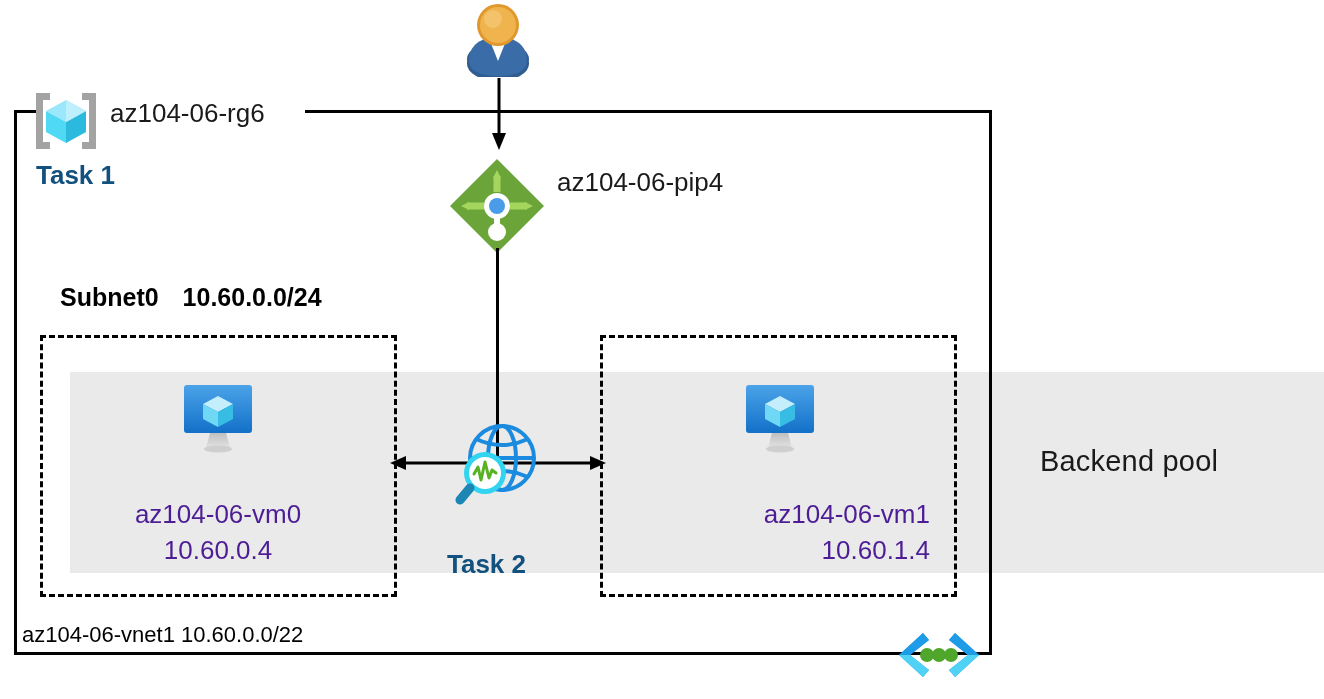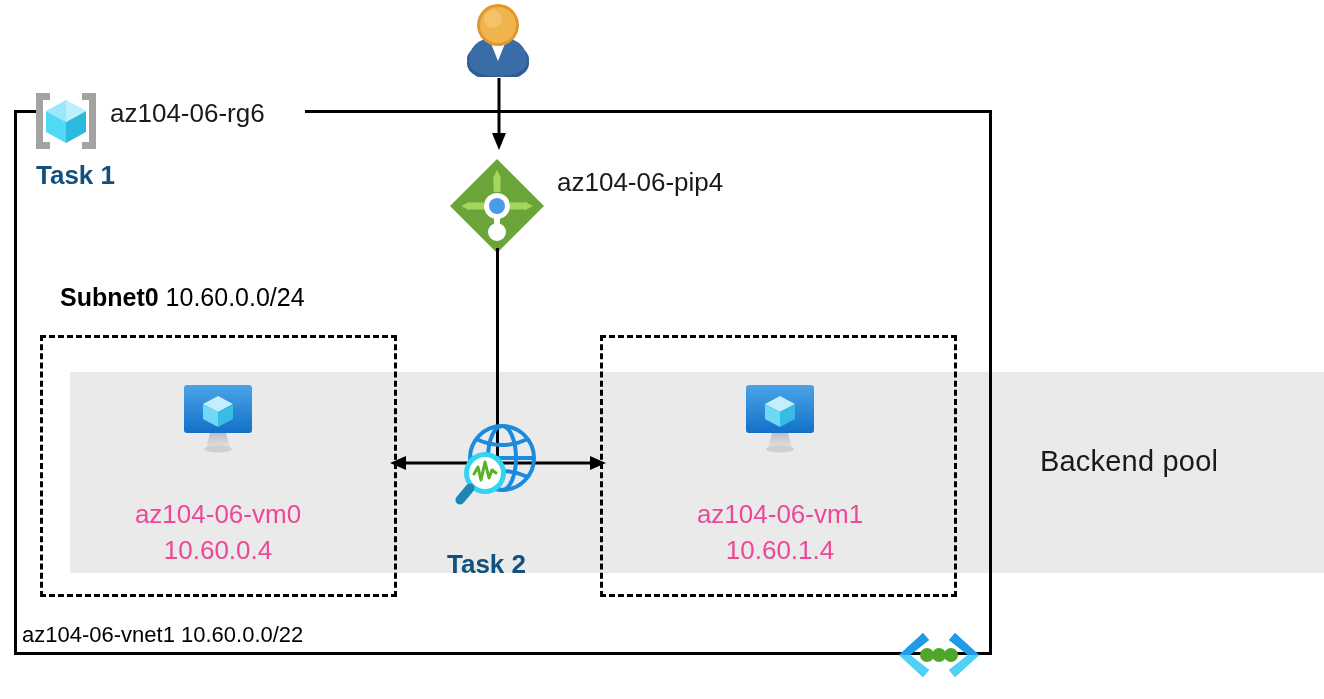--- a/index.html
+++ b/index.html
@@ -132,48 +132,48 @@
   }
 
   
   .subnet-title {
     position: absolute;
     font-size: 25px;
     color: #000000;
     white-space: nowrap;
   }
   .subnet-title b { font-weight: bold; margin-top: 16px; }
-  .subnet-title span { font-weight: normal; }
+  .subnet-title span { font-weight: bold; margin-left: 17px; }
   .subnet0-title { left: 60px; top: 283px; }
   .subnet1-title { left: 622px; top: 283px; }
 
   .subnet-box {
     position: absolute;
     border: 3px dashed #000000;
     top: 335px;
     height: 262px;
   }
   .subnet0-box { left: 40px; width: 357px; }
   .subnet1-box { left: 600px; width: 357px; }
 
   
   .vm-icon { position: absolute; width: 76px; height: 72px; }
   .vm0-icon { left: 180px; top: 382px; }
   .vm1-icon { left: 742px; top: 382px; }
 
   .vm-label {
     position: absolute;
     font-size: 26px;
-    color: #ec4899;
+    color: #4c1d95;
     text-align: center;
     line-height: 36px;
     white-space: nowrap;
   }
   .vm0-label { left: 68px; top: 496px; width: 300px; }
-  .vm1-label { left: 630px; top: 496px; width: 300px; }
+  .vm1-label { left: 630px; top: 496px; width: 300px; text-align: right; }
 
   
   .globe-icon {
     position: absolute;
     left: 454px;
     top: 418px;
     width: 92px;
     height: 92px;
   }
   .task2-label {

